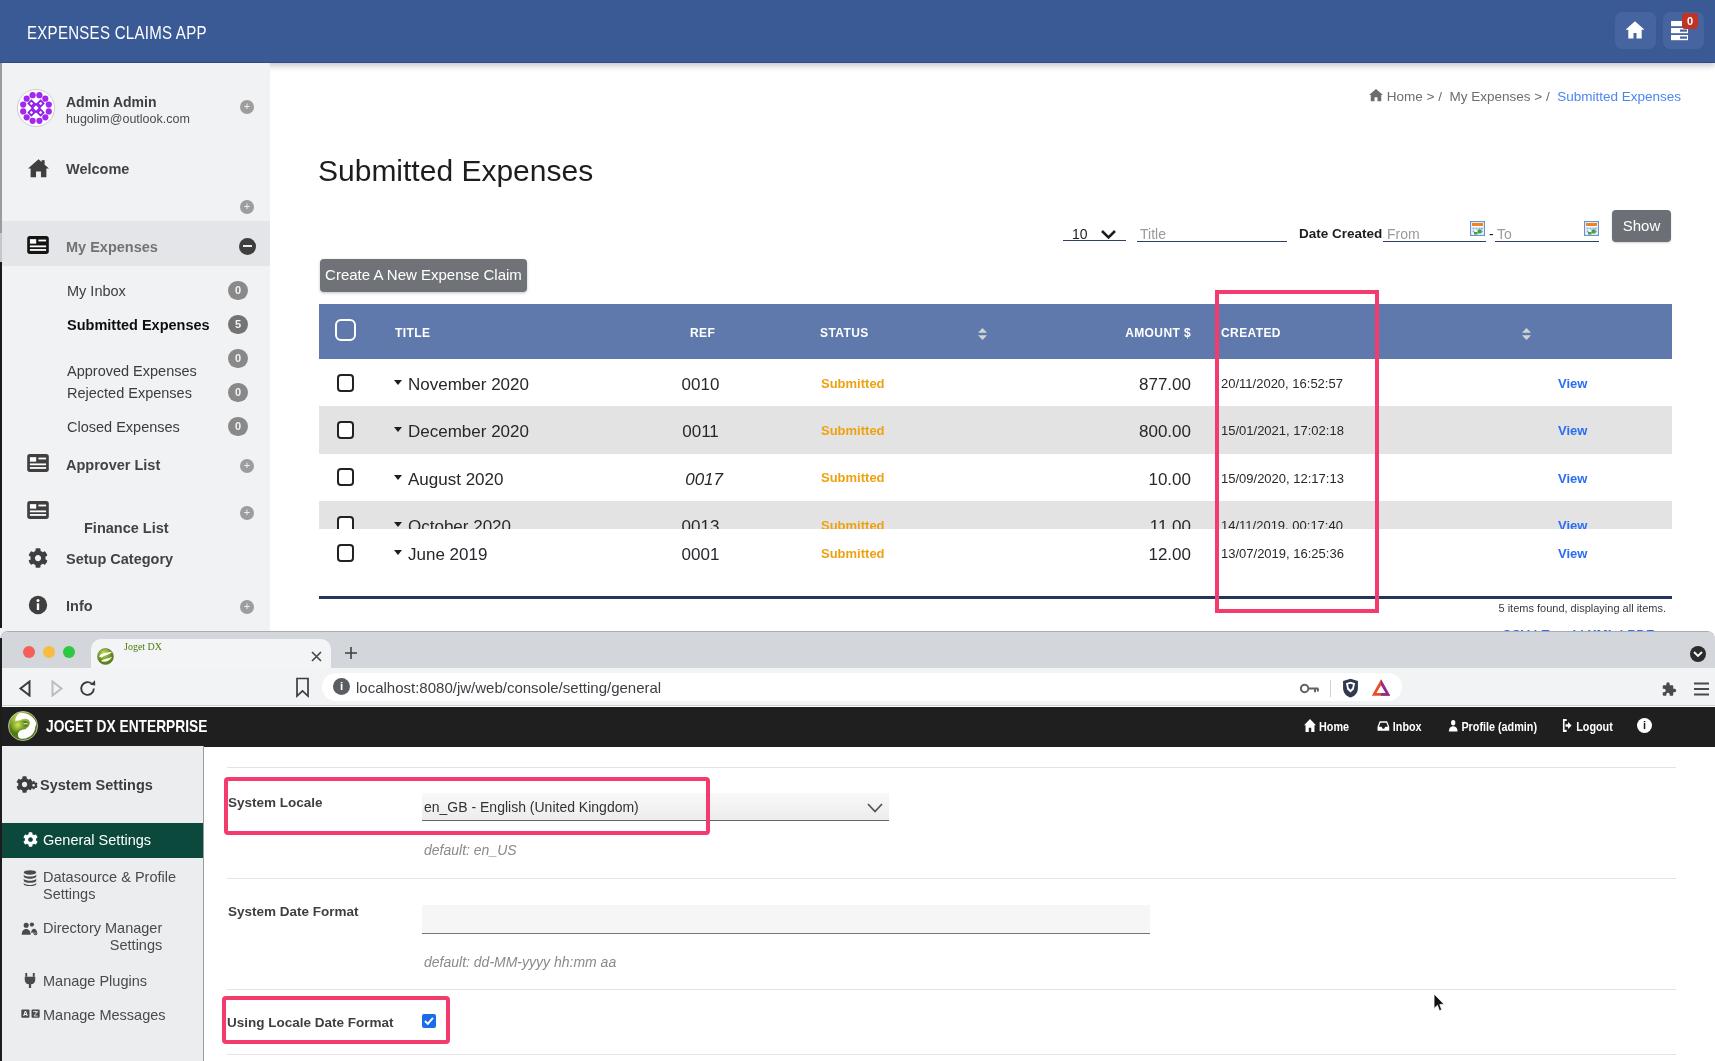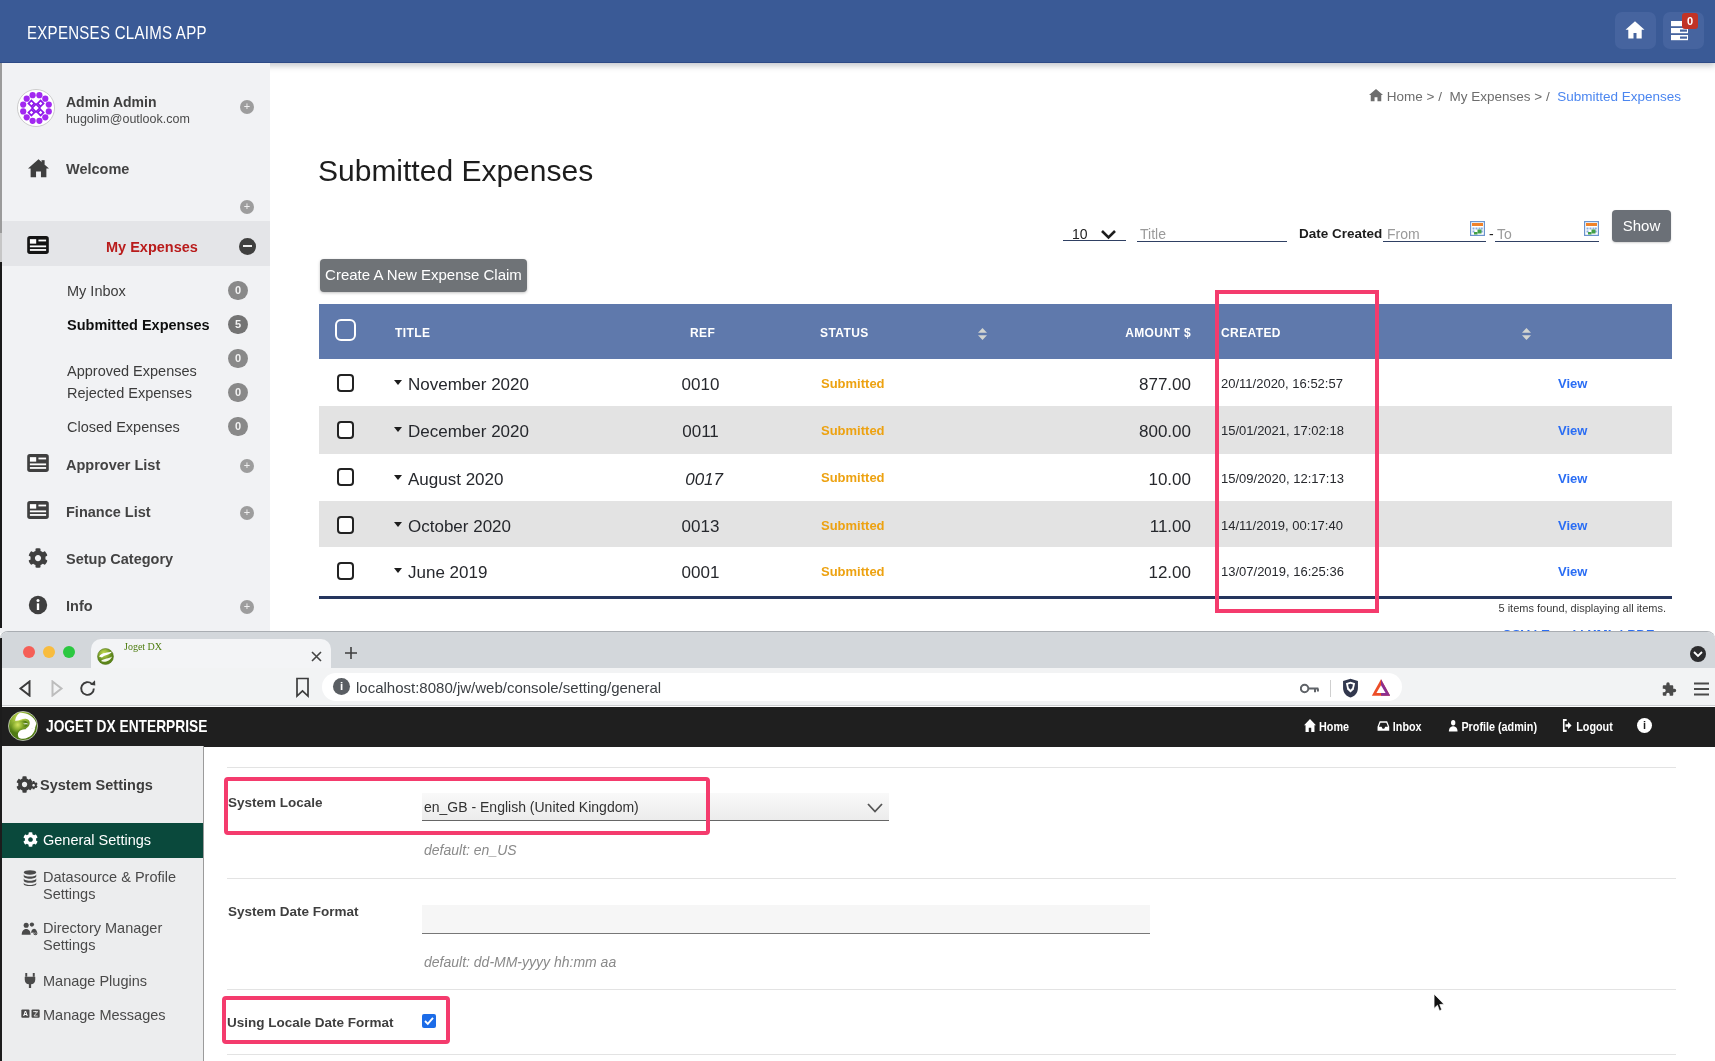--- a/index.html
+++ b/index.html
@@ -81,21 +81,21 @@
     <div class="toplbl" style="top:98px;">Welcome</div>
     <div class="pluscirc" style="left:240px; top:137px;">+</div>
 
     <svg class="abs" style="left:27px; top:173px;" width="22" height="18" viewBox="0 0 24 20">
           <rect x="0" y="0" width="24" height="20" rx="3" fill="#141414"></rect>
           <rect x="3" y="3.5" width="7" height="5" fill="#fff"></rect>
           <rect x="12.5" y="4" width="8.5" height="2" fill="#fff"></rect>
           <rect x="3" y="10.5" width="18" height="2" fill="#fff"></rect>
           <rect x="3" y="14.5" width="18" height="2" fill="#fff"></rect>
         </svg>
-    <div class="toplbl" style="top:176px; color:#b91c1c;margin-left:40px;">My Expenses</div>
+    <div class="toplbl" style="top:176px; color:#737373;">My Expenses</div>
     <div class="abs" style="left:239px; top:175px; width:17px; height:17px; border-radius:50%; background:#3f3f3f;">
           <div class="abs" style="left:4px; top:7.2px; width:9px; height:2.2px; background:#ededed;"></div>
         </div>
 
     <div class="subitem" style="top:220px;">My Inbox</div>
     <div class="badge" style="top:218px;">0</div>
     <div class="subitem" style="top:253.5px; font-weight:bold; color:#0e0e0e;">Submitted Expenses</div>
     <div class="badge" style="top:251.5px; background:#747474;">5</div>
     <div class="subitem" style="top:300px;">Approved Expenses</div>
     <div class="badge" style="top:286px;">0</div>
@@ -114,21 +114,21 @@
     <div class="toplbl" style="top:394px;">Approver List</div>
     <div class="pluscirc" style="left:240px; top:396px;">+</div>
 
     <svg class="abs" style="left:27px; top:438px;" width="22" height="18" viewBox="0 0 24 20">
           <rect x="0" y="0" width="24" height="20" rx="3" fill="#3f3f3f"></rect>
           <rect x="3" y="3.5" width="7" height="5" fill="#fff"></rect>
           <rect x="12.5" y="4" width="8.5" height="2" fill="#fff"></rect>
           <rect x="3" y="10.5" width="18" height="2" fill="#fff"></rect>
           <rect x="3" y="14.5" width="18" height="2" fill="#fff"></rect>
         </svg>
-    <div class="toplbl" style="top:441px;">Finance List</div>
+    <div class="toplbl" style="top:457px;margin-left:18px;">Finance List</div>
     <div class="pluscirc" style="left:240px; top:443px;">+</div>
 
     <svg class="abs" style="left:28px; top:485px;" width="20" height="20" viewBox="0 0 512 512">
           <path fill="#3f3f3f" d="M487.4 315.7l-42.6-24.6c4.3-23.2 4.3-47 0-70.2l42.6-24.6c4.9-2.8 7.1-8.6 5.5-14-11.1-35.6-30-67.8-54.7-94.6-3.8-4.1-10-5.1-14.8-2.3L380.8 110c-17.9-15.4-38.5-27.3-60.8-35.1V25.8c0-5.6-3.9-10.5-9.4-11.7-36.7-8.2-74.3-7.8-109.2 0-5.5 1.2-9.4 6.1-9.4 11.7V75c-22.2 7.9-42.8 19.8-60.8 35.1L88.7 85.5c-4.9-2.8-11-1.9-14.8 2.3-24.7 26.7-43.6 58.9-54.7 94.6-1.7 5.4.6 11.2 5.5 14L67.3 221c-4.3 23.2-4.3 47 0 70.2l-42.6 24.6c-4.9 2.8-7.1 8.6-5.5 14 11.1 35.6 30 67.8 54.7 94.6 3.8 4.1 10 5.1 14.8 2.3l42.6-24.6c17.9 15.4 38.5 27.3 60.8 35.1v49.2c0 5.6 3.9 10.5 9.4 11.7 36.7 8.2 74.3 7.8 109.2 0 5.5-1.2 9.4-6.1 9.4-11.7v-49.2c22.2-7.9 42.8-19.8 60.8-35.1l42.6 24.6c4.9 2.8 11 1.9 14.8-2.3 24.7-26.7 43.6-58.9 54.7-94.6 1.6-5.4-.6-11.2-5.5-14zM256 336c-44.1 0-80-35.9-80-80s35.9-80 80-80 80 35.9 80 80-35.9 80-80 80z"></path>
         </svg>
     <div class="toplbl" style="top:488px;">Setup Category</div>
 
     <svg class="abs" style="left:28px; top:532px;" width="20" height="20" viewBox="0 0 24 24">
           <circle cx="12" cy="12" r="11" fill="#3f3f3f"></circle>
           <rect x="10.6" y="10" width="2.8" height="8" fill="#fff"></rect>
@@ -243,21 +243,21 @@
         <div class="abs" style="left:319px; top:501.2px; width:1353px; height:47.4px; background:#e3e3e3;">
     <div class="rowcbx" style="left:18px; top:14.5px;"></div>
     <div class="caret" style="left:75px; top:21px;"></div>
     <div class="rtxt" style="left:89px; top:16px;">October 2020</div>
     <div class="rtxt" style="left:359px; top:16px; width:45px; text-align:center;">0013</div>
     <div class="abs" style="left:502px; top:16.5px; font-size:13px; font-weight:bold; color:#eda211;">Submitted</div>
     <div class="rtxt" style="left:742px; top:16px; width:130px; text-align:right;">11.00</div>
     <div class="abs" style="left:902px; top:17px; font-size:13px; color:#26282d;">14/11/2019, 00:17:40</div>
     <div class="abs" style="left:1239px; top:17px; font-size:13px; font-weight:bold; color:#2a6df4;">View</div>
   </div>
-        <div class="abs" style="left:319px; top:547px; width:1353px; height:33px; background:#fff;">
+        <div class="abs" style="left:319px; top:529px; width:1353px; height:33px; background:#fff;">
     <div class="rowcbx" style="left:18px; top:14.5px;"></div>
     <div class="caret" style="left:75px; top:21px;"></div>
     <div class="rtxt" style="left:89px; top:16px;">June 2019</div>
     <div class="rtxt" style="left:359px; top:16px; width:45px; text-align:center;">0001</div>
     <div class="abs" style="left:502px; top:16.5px; font-size:13px; font-weight:bold; color:#eda211;">Submitted</div>
     <div class="rtxt" style="left:742px; top:16px; width:130px; text-align:right;">12.00</div>
     <div class="abs" style="left:902px; top:17px; font-size:13px; color:#26282d;">13/07/2019, 16:25:36</div>
     <div class="abs" style="left:1239px; top:17px; font-size:13px; font-weight:bold; color:#2a6df4;">View</div>
   </div>
       </div>
@@ -395,21 +395,21 @@
       </svg>
   <div class="abs" style="left:43px; top:237px; font-size:14.5px; color:#4a4a4a; line-height:16.5px;">Datasource &amp; Profile<br>Settings</div>
   <svg class="abs" style="left:21px; top:290px;" width="18" height="14" viewBox="0 0 28 22">
         <circle cx="8" cy="5" r="4" fill="#4a4a4a"></circle>
         <circle cx="17" cy="4" r="3.4" fill="#4a4a4a"></circle>
         <path d="M1 20 C1 13 5 11 8 11 C11 11 15 13 15 20z" fill="#4a4a4a"></path>
         <path d="M15.5 17 C16 12 19 10.5 20.5 10.5 C22 10.5 24.5 12 25 16z" fill="#4a4a4a"></path>
         <path fill="#4a4a4a" d="M22.5 14.5a3.2 3.2 0 1 0 .01 6.4 3.2 3.2 0 0 0-.01-6.4zm0 1.6a1.6 1.6 0 1 1 0 3.2 1.6 1.6 0 0 1 0-3.2z"></path>
         <circle cx="22.5" cy="17.7" r="1.1" fill="#4a4a4a"></circle>
       </svg>
-  <div class="abs" style="left:43px; top:288px; font-size:14.5px; color:#4a4a4a; line-height:16.5px;">Directory Manager<br>Settings</div>
+  <div class="abs" style="left:43px; top:288px; font-size:14.5px; color:#4a4a4a; line-height:16.5px;text-align:right;">Directory Manager<br>Settings</div>
   <svg class="abs" style="left:24px; top:341px;" width="12" height="15" viewBox="0 0 16 20">
         <path d="M3 0 V5 M13 0 V5" stroke="#4a4a4a" stroke-width="2.6"></path>
         <path d="M1 5 H15 V9 C15 13 12 15 9.5 15 V20 H6.5 V15 C4 15 1 13 1 9z" fill="#4a4a4a"></path>
       </svg>
   <div class="abs" style="left:43px; top:341px; font-size:14.5px; color:#4a4a4a;">Manage Plugins</div>
   <svg class="abs" style="left:21px; top:376px;" width="19" height="14" viewBox="0 0 28 20">
         <rect x="0.5" y="2" width="12" height="12" rx="1.5" fill="#4a4a4a"></rect>
         <text x="3" y="12" font-size="10" fill="#fff" font-family="Liberation Sans" font-weight="bold">A</text>
         <rect x="15.5" y="2" width="12" height="12" rx="1.5" fill="#4a4a4a"></rect>
         <path d="M18 5 L25 5 M21.5 4 V6 M19 11.5 L24 5.5 M19.5 11.5 L24.5 11.5" stroke="#fff" stroke-width="1.2" fill="none"></path>

